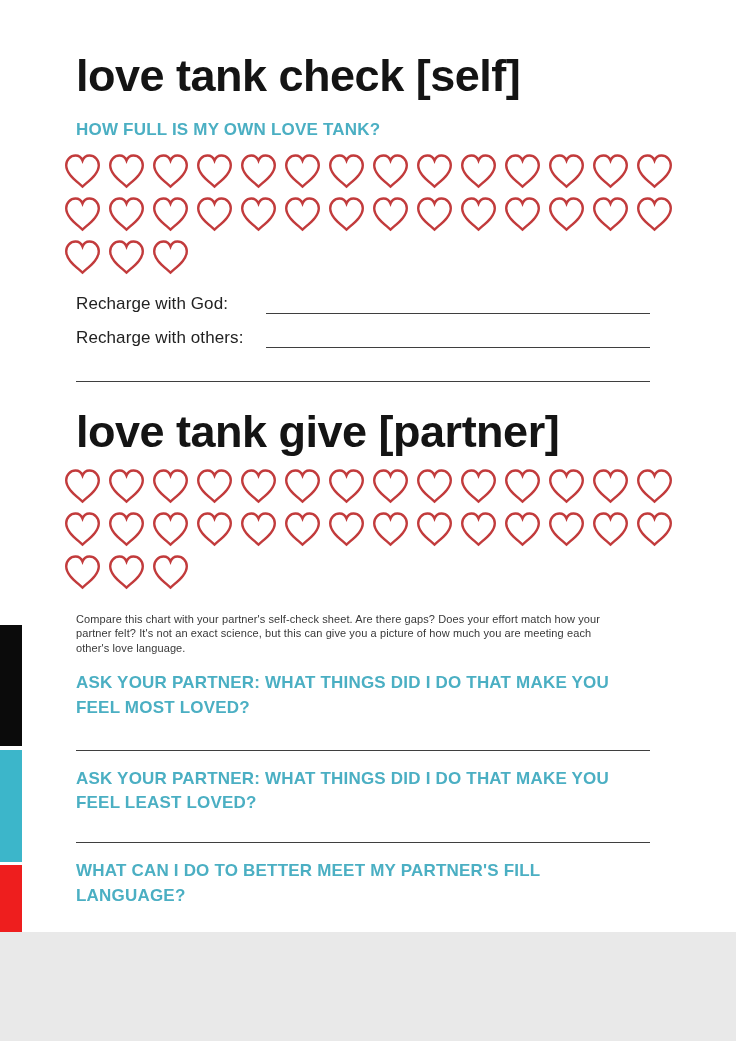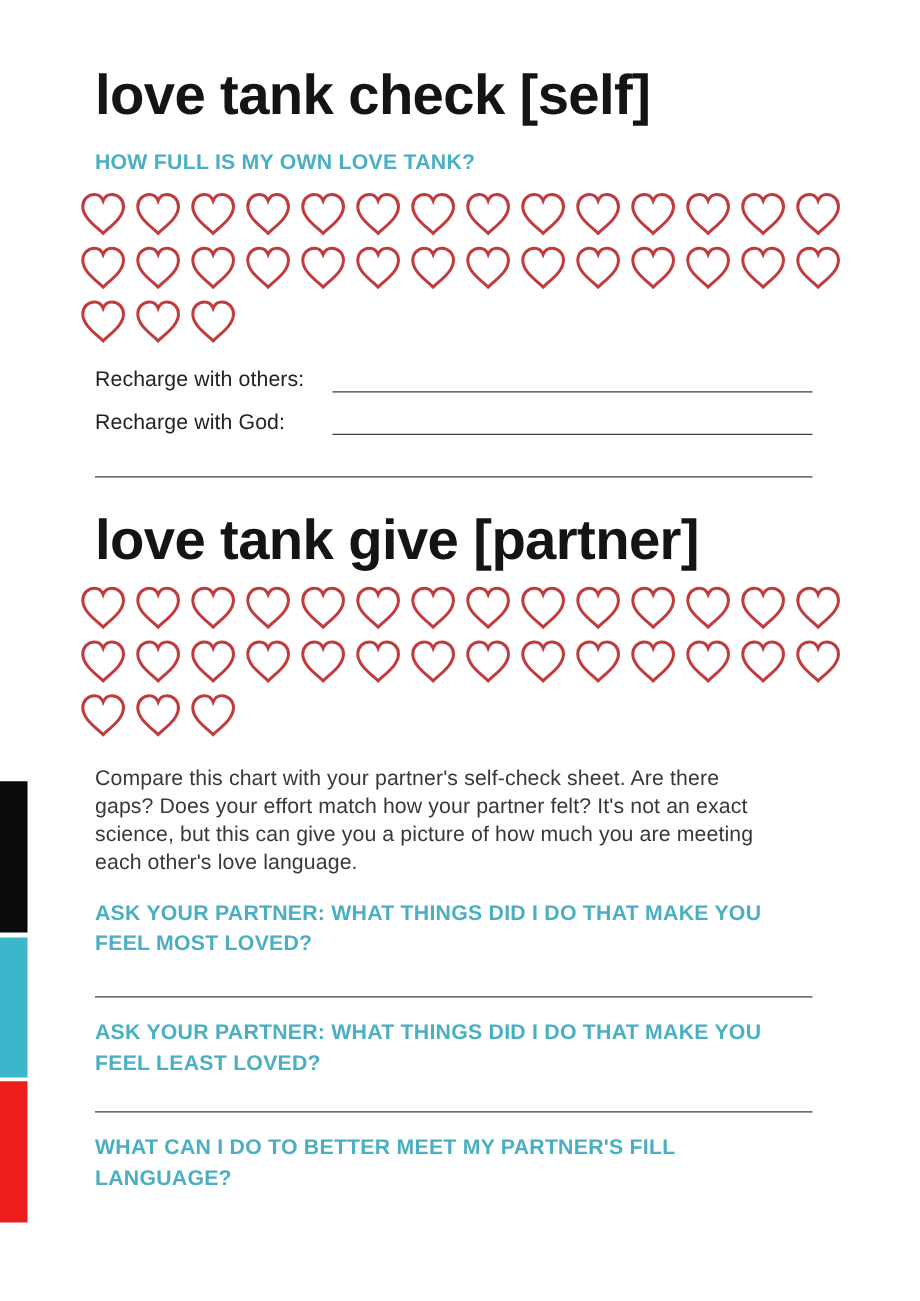--- a/index.html
+++ b/index.html
@@ -1,18 +1,18 @@
 <!DOCTYPE html>
 <html><head>
 <meta charset="utf-8">
 <style>
   html,body{margin:0;padding:0;background:#e9e9e9;}
   .page{
     position:relative;
-    width:736px;height:1041px;
+    width:736px;height:932px;
     background:#ffffff;
     font-family:"Liberation Sans", sans-serif;
     overflow:hidden;
     margin:0 auto;
     text-decoration:underline;
   }
   
   .bar{position:absolute;left:0;width:22px;}
   .bar-black{top:625px;height:121px;background:#0b0b0b;}
   .bar-teal{top:750px;height:112px;background:#3cb6ca;}
@@ -52,21 +52,21 @@
   .recharge-row{display:flex;align-items:flex-end;margin-top:10px;height:24px;}
   .recharge-label{
     width:190px;flex:0 0 190px;
     font-size:17px;color:#222222;letter-spacing:0.1px;
   }
   .write-line{flex:1;border-bottom:1.5px solid #3f3f3f;height:22px;}
 
   .note{
     margin-top:17px;
     max-width:530px;
-    font-size:17px;
+    font-size:11px;
     line-height:1.32;
     color:#383838;
     letter-spacing:0.1px;
   }
 
   .qa-block{margin-top:16px;}
   .answer-line{border-bottom:1.5px solid #3f3f3f;height:0;margin-top:29px;width:574px;}
   .answer-line.short-gap{margin-top:26px;}
 </style>
 </head>
@@ -148,25 +148,25 @@
             </svg></span><span class="heart"><svg viewBox="0 0 34 32" xmlns="http://www.w3.org/2000/svg">
               <path d="M17 29 C11.5 23.8 3.5 18.4 3.5 11.2 C3.5 6.6 7 3.2 11.2 3.2 C13.8 3.2 16 4.8 17 7.4 C18 4.8 20.2 3.2 22.8 3.2 C27 3.2 30.5 6.6 30.5 11.2 C30.5 18.4 22.5 23.8 17 29 Z" fill="none" stroke="#C23B3C" stroke-width="2"></path>
             </svg></span><span class="heart"><svg viewBox="0 0 34 32" xmlns="http://www.w3.org/2000/svg">
               <path d="M17 29 C11.5 23.8 3.5 18.4 3.5 11.2 C3.5 6.6 7 3.2 11.2 3.2 C13.8 3.2 16 4.8 17 7.4 C18 4.8 20.2 3.2 22.8 3.2 C27 3.2 30.5 6.6 30.5 11.2 C30.5 18.4 22.5 23.8 17 29 Z" fill="none" stroke="#C23B3C" stroke-width="2"></path>
             </svg></span></div>
       </div>
 
 
     <div class="recharge">
       <div class="recharge-row">
+        <span class="recharge-label">Recharge with God:</span>
+        <span class="write-line"></span>
+      </div>
+      <div class="recharge-row">
         <span class="recharge-label">Recharge with others:</span>
-        <span class="write-line"></span>
-      </div>
-      <div class="recharge-row">
-        <span class="recharge-label">Recharge with God:</span>
         <span class="write-line"></span>
       </div>
       <div class="recharge-row">
         <span class="write-line"></span>
       </div>
     </div>
 
     <h1 class="big-title title-partner">love tank give [partner]</h1>
 
 

